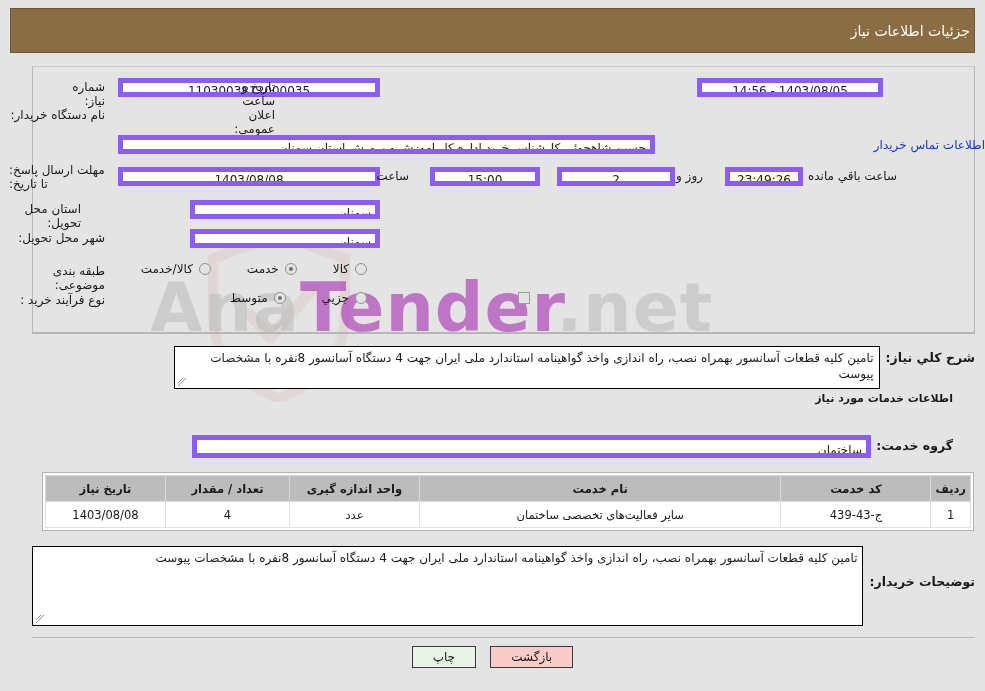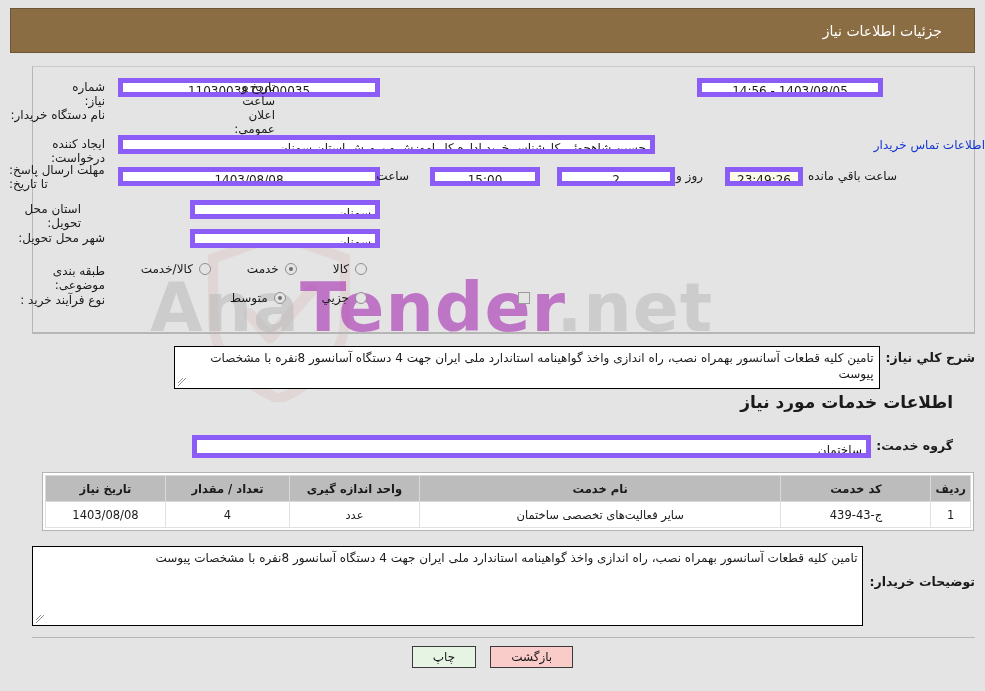--- a/index.html
+++ b/index.html
@@ -54,21 +54,21 @@
   
   .title-bar {
     position: absolute;
     left: 10px; top: 8px;
     width: 965px; height: 45px;
     background: #8a6d43;
     border: 1px solid #6d5634;
     display: flex;
     align-items: center;
     justify-content: flex-start;
-    padding: 0 32px;
+    padding: 0 4px;
     z-index: 10;
   }
   .title-bar .t {
     color: #ffffff;
     font-size: 14px;
     font-weight: normal;
   }
 
   
   .panel {
@@ -176,21 +176,21 @@
   }
   .grip {
     position: absolute;
     left: 2px; bottom: 1px;
     width: 10px; height: 10px;
     opacity: .65;
   }
 
   .section-head {
     position: absolute;
-    font-size: 17px;
+    font-size: 11px;
     font-weight: bold;
     color: #1a1a1a;
     z-index: 10;
   }
 
   
   .tbl-wrap {
     position: absolute;
     left: 42px; top: 472px;
     width: 932px;
@@ -281,23 +281,20 @@
     <span class="lbl">تاریخ و ساعت اعلان عمومی:</span>
   </div>
   <div class="row" style="top:78px; left:697px; z-index:11;">
     <div class="fld" style="width:186px;">1403/08/05 - 14:56</div>
   </div>
 
   <div class="row" style="top:108px; right:880px; z-index:11;">
     <span class="lbl">نام دستگاه خریدار:</span>
   </div>
 
-  <div class="row" style="top:137px; right:880px; z-index:11;">
-    <span class="lbl">ایجاد کننده درخواست:</span>
-  </div>
   <div class="row" style="top:135px; right:330px; z-index:11;">
     <div class="fld rt" style="width:537px;">حسین شاهجوئی کارشناس خرید اداره کل اموزش و پرورش استان سمنان</div>
   </div>
   <div class="row" style="top:138px; right:0px; left:795px; z-index:11;">
     <a class="link" href="#">اطلاعات تماس خریدار</a>
   </div>
 
   <div class="row" style="top:163px; right:880px; width:96px; z-index:11; display:block;">
     <span class="lbl" style="display:block; line-height:14px; text-align:left;">مهلت ارسال پاسخ: تا تاریخ:</span>
   </div>

